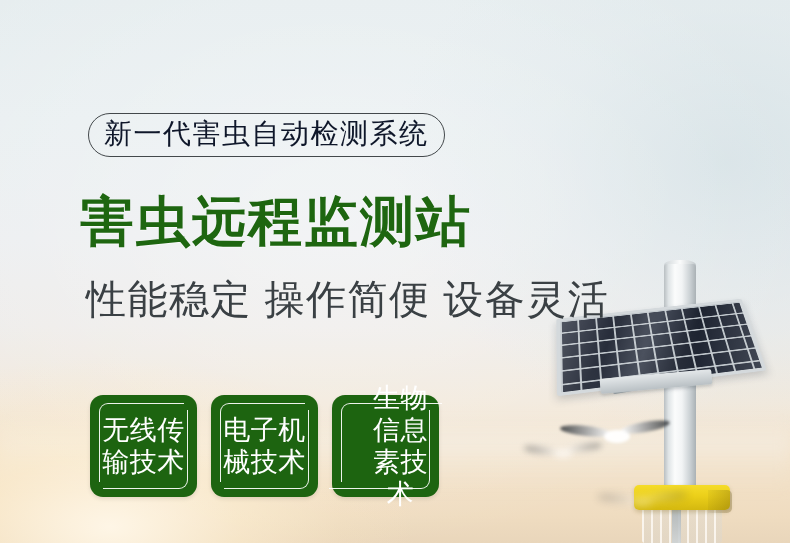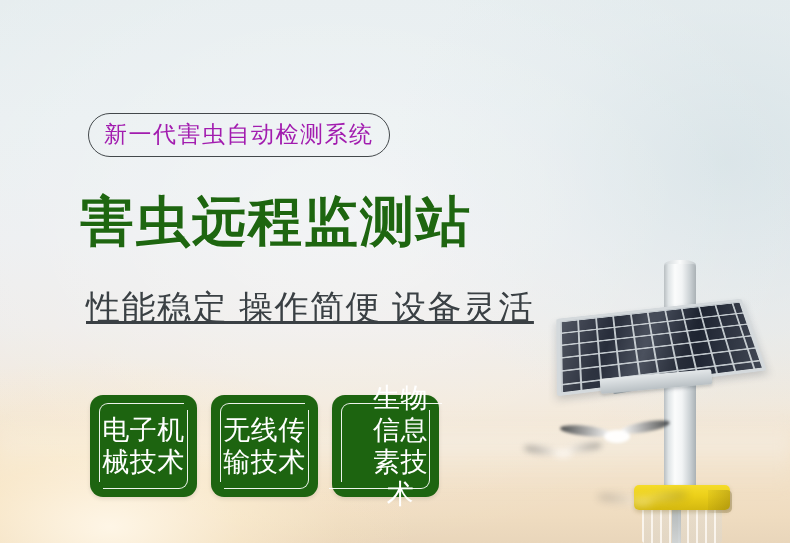--- a/index.html
+++ b/index.html
@@ -66,49 +66,48 @@
 
   
   .content { position:absolute; left:0; top:0; width:790px; height:543px; }
 
   .badge {
     position:absolute;
     left:88px; top:113px;
     padding:5px 15px 7px 15px;
     border:1.6px solid #43484b;
     border-radius:22px;
-    font-size:23px;
+    font-size:28px;
     line-height:30px;
     letter-spacing:1.5px;
-    color:#a21caf;
+    color:#0f172a;
     white-space:nowrap;
     background:transparent;
   }
 
   .headline {
     position:absolute;
     left:80px; top:178px;
     font-size:54px;
     line-height:86px;
     font-weight:bold;
     letter-spacing:2px;
     color:#1e6610;
     white-space:nowrap;
     text-shadow:0 1px 1px rgba(255,255,255,0.55);
   }
 
   .subhead {
     position:absolute;
-    left:86px; top:285px;
-    font-size:34px;
+    left:86px; top:277px;
+    font-size:40px;
     line-height:44px;
     letter-spacing:1.5px;
     color:#3a4044;
     white-space:nowrap;
-    text-decoration:underline;
   }
 
   
   .tags {
     position:absolute;
     left:90px; top:395px;
     display:flex;
     align-items:flex-start;
     gap:14px;
   }
@@ -342,27 +341,27 @@
 
     <div class="badge">新一代害虫自动检测系统</div>
 
     <h1 class="headline">害虫远程监测站</h1>
 
     <div class="subhead">性能稳定 操作简便 设备灵活</div>
 
     <div class="tags">
 
       <div class="tag w-narrow">
+        <span class="tag-label">无线传
+输技术</span>
+      </div>
+
+      <div class="tag w-narrow">
         <span class="tag-label">电子机
 械技术</span>
-      </div>
-
-      <div class="tag w-narrow">
-        <span class="tag-label">无线传
-输技术</span>
       </div>
 
 
       <div class="tag w-wide">
         <span class="tag-label">生物信息
 素技术</span>
       </div>
 
     </div>
   </div>

